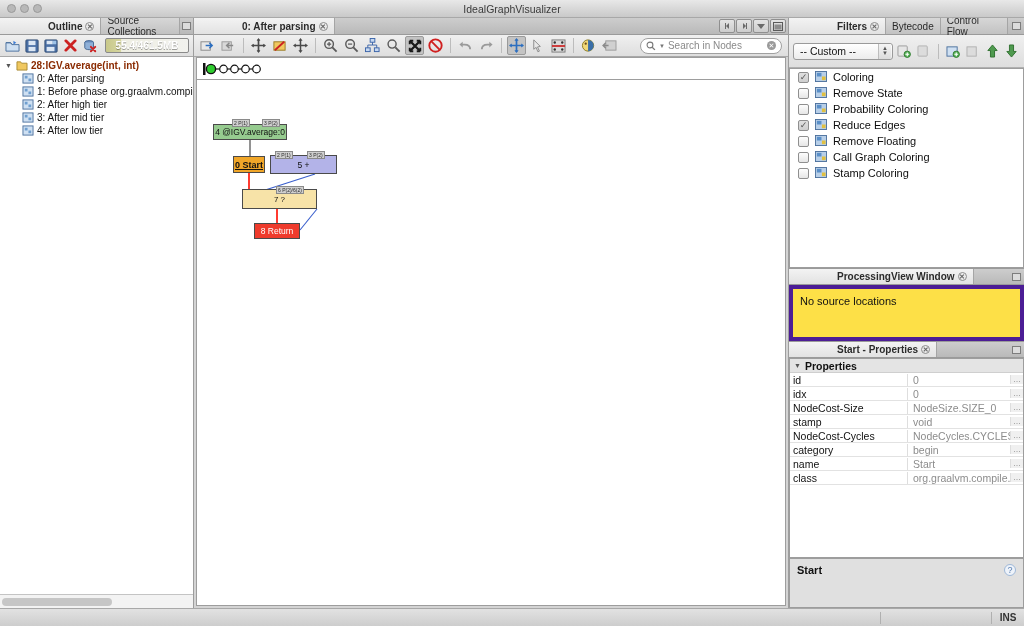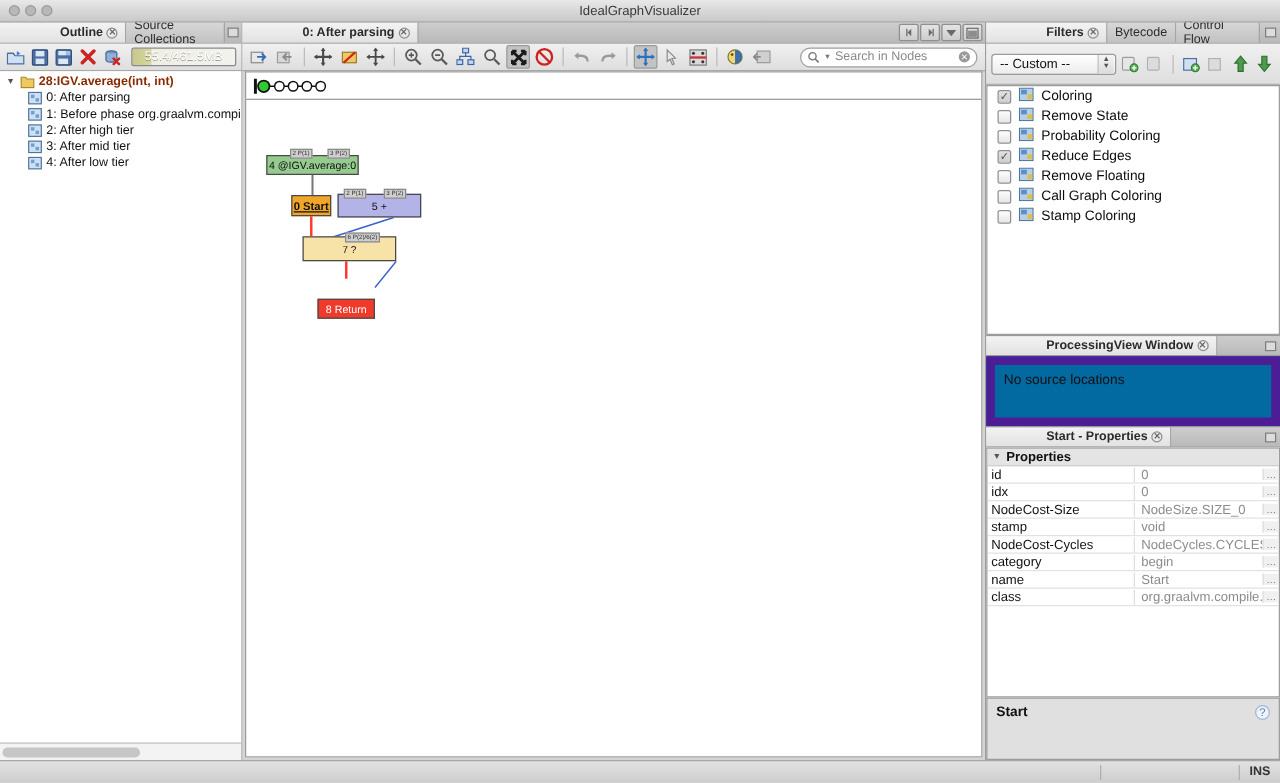--- a/index.html
+++ b/index.html
@@ -62,21 +62,21 @@
     padding: 0 4px;
     background: linear-gradient(#f0f0f0,#dedede);
     border-bottom: 1px solid #a8a8a8;
   }
   .tbtn { width: 18px; height: 18px; display:flex;align-items:center;justify-content:center; }
   .memgauge {
     margin-left: 4px; width: 92px; height: 15px;
     border: 1px solid #8a8a8a; border-radius: 2px;
     background: linear-gradient(90deg,#c8c88a 0%, #d6d6a0 18%, #eeeee2 19%, #f2f2ee 100%);
     display: flex; align-items: center; justify-content: center;
-    font-size: 10px; color: #ffffff; font-weight: normal;
+    font-size: 10px; color: #ffffff; font-weight: bold;
     text-shadow: 0 1px 0 rgba(0,0,0,.35);
     overflow: hidden; white-space: nowrap;
   }
 
   .tree { flex: 1; background: #fff; padding-top: 2px; overflow: hidden; }
   .trow { display: flex; align-items: center; height: 13px; padding-left: 4px; gap: 3px; }
   .twist { width: 9px; font-size: 7px; color: #555; text-align: center; }
   .ticon { width: 12px; height: 11px; flex: none; }
   .tlabel { font-size: 10px; color: #111; white-space: nowrap; }
   .trow.root .tlabel { color: #8a2a00; font-weight: bold; }
@@ -155,21 +155,21 @@
   .fcheck { width: 11px; height: 11px; border: 1px solid #8f8f8f; border-radius: 2px;
             background: linear-gradient(#fdfdfd,#e6e6e6);
             display: flex; align-items: center; justify-content: center;
             font-size: 9px; color: #555; }
   .fcheck.checked { background: linear-gradient(#e0e0e0,#cfcfcf); }
   .flabel { font-size: 11px; color: #0d0d0d; }
 
   .panelhdr { height: 17px; display: flex; align-items: stretch;
               background: linear-gradient(#cfcfcf,#bdbdbd);
               border-top: 1px solid #9a9a9a; border-bottom: 1px solid #9a9a9a; }
-  .pvbody { background: #0369a1; border: 7px solid #4c1d95; height: 56px;
+  .pvbody { background: #fde047; border: 4px solid #4c1d95; height: 56px;
             padding: 6px 7px; font-size: 11px; color: #111; }
 
   .proptable { background: #fff; border: 1px solid #9d9d9d; flex: 1; overflow: hidden; }
   .propgrouphdr { display: flex; align-items: center; gap: 4px; height: 14px;
                   background: #e4e4e4; border-bottom: 1px solid #cfcfcf; padding-left: 4px;
                   font-size: 10.5px; font-weight: bold; color: #111; }
   .prow { display: flex; height: 14px; border-bottom: 1px solid #e2e2e2; align-items: center; justify-content: flex-end; }
   .pkey { width: 118px; font-size: 10.5px; color: #111; padding-left: 3px;
           border-right: 1px solid #dedede; overflow: hidden; white-space: nowrap; }
   .pval { flex: 1; font-size: 10.5px; color: #8c8c8c; padding-left: 5px;
@@ -538,21 +538,21 @@
             <span>5 +</span>
             <span class="port" style="left:4px;top:-5px;">2 P(1)</span>
             <span class="port" style="left:36px;top:-5px;">3 P(2)</span>
           </div>
 
           <div class="gnode" style="left:45px;top:109px;width:75px;height:20px;background:#f7e3a8;">
             <span style="font-size:8px;">7 ?</span>
             <span class="port" style="left:33px;top:-4px;">6 P(2)/6(2)</span>
           </div>
 
-          <div class="gnode" style="left:57px;top:159px;width:46px;height:16px;background:#ef3b2c;color:#ffffff;">
+          <div class="gnode" style="left:57px;top:143px;width:46px;height:16px;background:#ef3b2c;color:#ffffff;">
             <span>8 Return</span>
           </div>
         </div>
       </div>
     </div>
 
     <div class="right">
       <div class="tabrow">
         <div class="tab active">
           <span>Filters</span>

